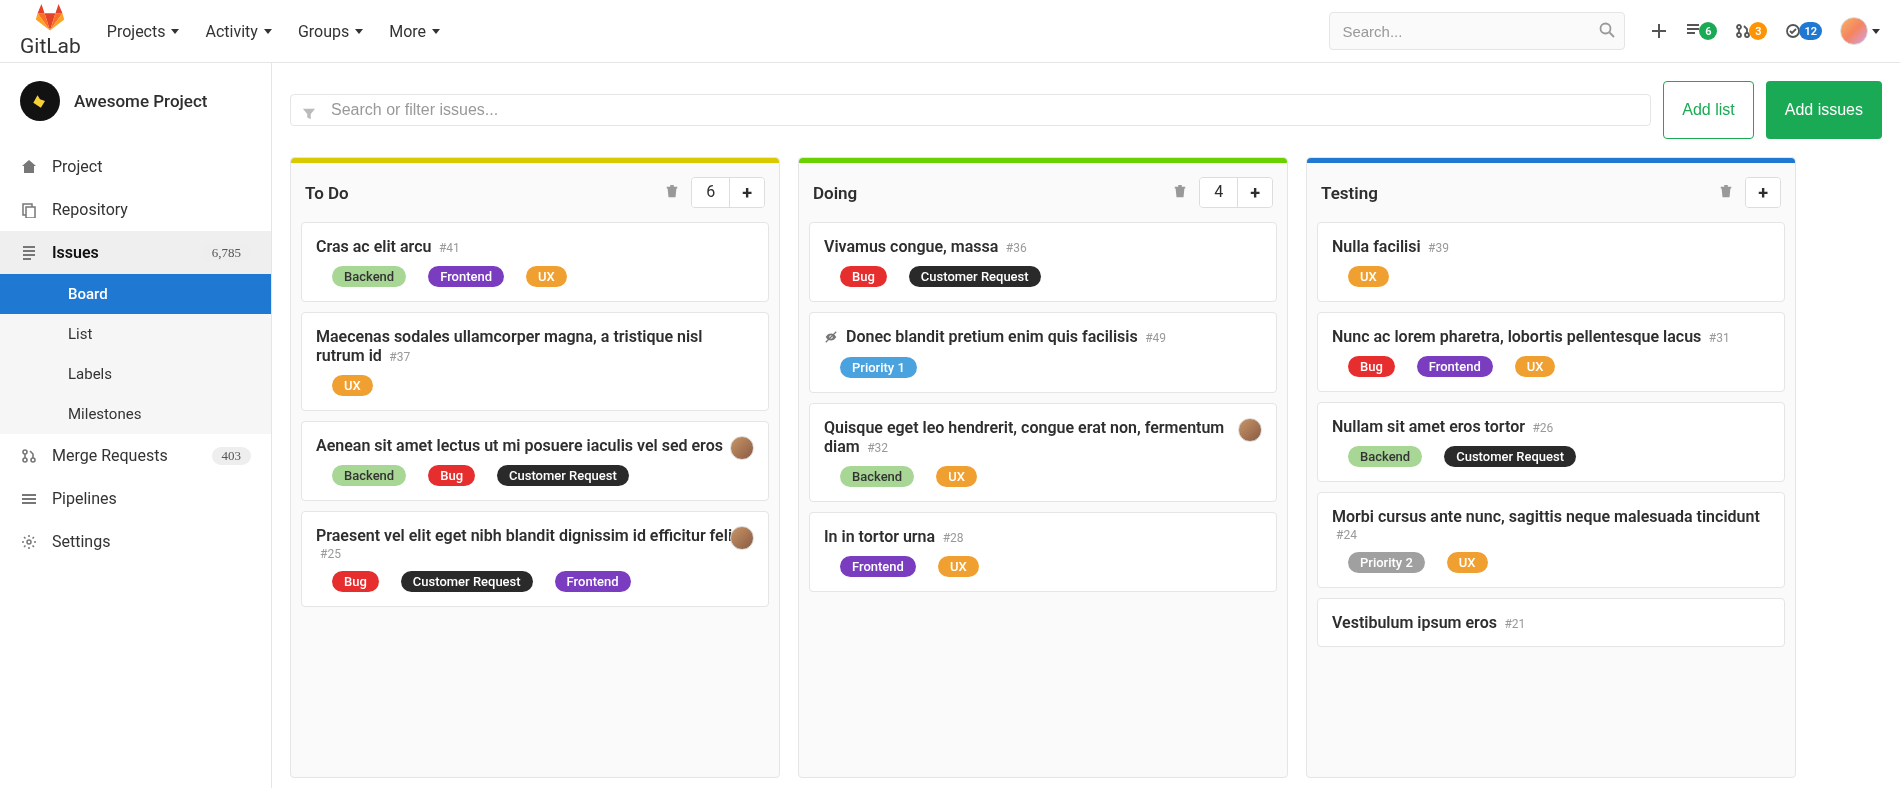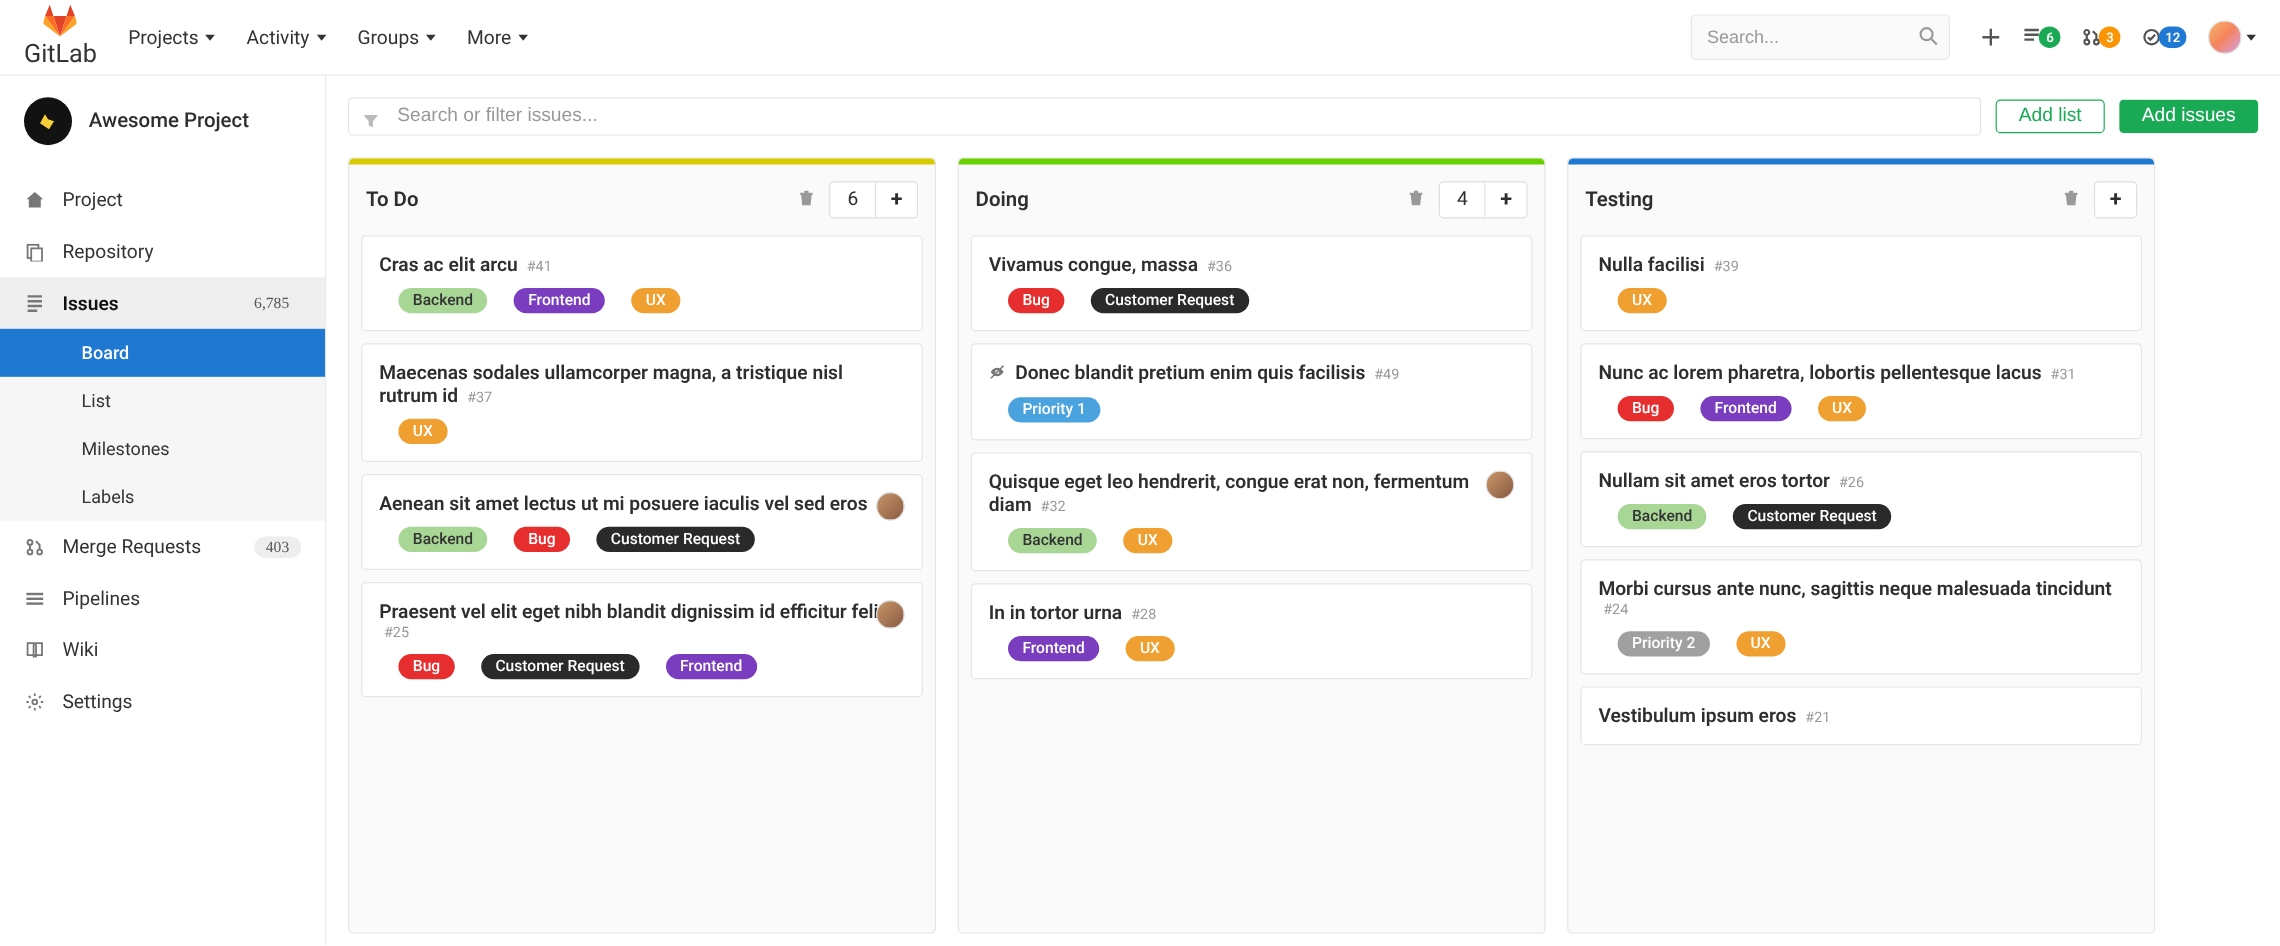--- a/index.html
+++ b/index.html
@@ -5,21 +5,21 @@
 * { margin: 0; padding: 0; box-sizing: border-box; }
 body { font-family: -apple-system, BlinkMacSystemFont, "Segoe UI", Roboto, Helvetica, Arial, sans-serif; font-size: 14px; color: #2e2e2e; background: #fff; overflow: hidden; }
 .topbar { height: 63px; border-bottom: 1px solid #e5e5e5; display: flex; align-items: center; padding: 0 20px; gap: 8px; }
 .logo { display: flex; align-items: center; gap: 2px; margin-right: 18px; flex-direction: column; }
 .logo svg { width: 28px; height: 28px; }
 .logo-text { font-size: 21px; font-weight: 400; color: #333; }
 .nav-links { display: flex; gap: 26px; }
 .nav-link { display: flex; align-items: center; gap: 4px; color: #333; font-size: 16px; cursor: pointer; }
 .caret { border-left: 4px solid transparent; border-right: 4px solid transparent; border-top: 5px solid #333; display: inline-block; margin-left: 2px; }
 .spacer { flex: 1; }
-.search-box { position: relative; width: 216px; }
+.search-box { position: relative; width: 296px; }
 .search-input { width: 100%; height: 38px; border: 1px solid #e5e5e5; border-radius: 4px; background: #fafafa; padding: 0 36px 0 12px; font-size: 15px; color: #333; }
 .search-input::placeholder { color: #999; }
 .search-ico { position: absolute; right: 10px; top: 10px; color: #999; }
 .top-icons { display: flex; align-items: center; gap: 18px; margin-left: 18px; }
 .top-icon { display: flex; align-items: center; color: #666; cursor: pointer; position: relative; }
 .badge { display: inline-flex; align-items: center; justify-content: center; min-width: 18px; height: 18px; padding: 0 5px; border-radius: 9px; font-size: 11px; font-weight: 600; color: #fff; margin-left: -2px; }
 .badge.green { background: #1aaa55; }
 .badge.orange { background: #fc9403; }
 .badge.blue { background: #1f78d1; }
 .avatar { width: 28px; height: 28px; border-radius: 50%; background: linear-gradient(135deg,#f7b267,#f4845f,#d6a2e8); border:1px solid #ddd;}
@@ -36,21 +36,21 @@
 .side-count { margin-left: auto; background: #eee; border-radius: 10px; padding: 1px 10px; font-size: 13px; color: #555; font-weight:500;font-family:Liberation Serif, serif;}
 .sub-list { list-style: none; background:#f6f6f6; }
 .sub-item { padding: 11px 20px 11px 68px; font-size: 15px; color: #333; cursor: pointer; }
 .sub-item.selected { background: #1f78d1; color: #fff; font-weight: 500; }
 .main { flex: 1; background: #fff; padding: 18px 18px 0; overflow: hidden; display:flex; flex-direction:column; }
 .toolbar { display: flex; gap: 12px; align-items: center; margin-bottom: 18px; }
 .filter-box { flex: 1; position: relative; }
 .filter-input { width: 100%; height: 32px; border: 1px solid #e5e5e5; border-radius: 4px; padding: 0 14px 0 40px; font-size: 16px; }
 .filter-input::placeholder { color: #999; }
 .filter-ico { position: absolute; left: 12px; top: 13px; color: #bbb; }
-.btn { height: 28px; padding: 0 18px; border-radius: 4px; font-size: 16px; cursor: pointer; display:inline-flex; align-items:center; justify-content:center; border:1px solid transparent; }
+.btn { height: 58px; padding: 0 18px; border-radius: 4px; font-size: 16px; cursor: pointer; display:inline-flex; align-items:center; justify-content:center; border:1px solid transparent; }
 .btn-outline-green { border-color:#1aaa55; color:#1aaa55; background:#fff; }
 .btn-green { background:#1aaa55; color:#fff; }
 .boards { display: flex; gap: 18px; overflow-x: auto; flex:1; padding-bottom: 10px;}
 .board { width: 490px; flex-shrink: 0; background: #fafafa; border:1px solid #e5e5e5; border-radius: 4px; display:flex; flex-direction:column; }
 .board:last-child { width: 490px; }
 .board .stripe { height: 5px; border-radius: 4px 4px 0 0; }
 .stripe.yellow{background:#d9c900;} .stripe.green{background:#69d100;} .stripe.blue{background:#1f78d1;}
 .board-head { display:flex; align-items:center; padding: 14px 14px; gap:8px; }
 .board-title { font-size: 17px; font-weight:600; flex:1; }
 .head-ico { color:#999; cursor:pointer; padding:4px;}
@@ -177,22 +177,22 @@
             <svg width="16" height="16" viewBox="0 0 16 16" fill="currentColor">
               <path d="M2 5h12v2H2zm0-4h12v2H2zm0 8h12v2H2zm0 4h8v2H2z"></path>
             </svg>
           </span>
           <span>Issues</span>
           <span class="side-count">6,785</span>
         </li>
         <ul class="sub-list">
           <li class="sub-item selected">Board</li>
           <li class="sub-item">List</li>
+          <li class="sub-item">Labels</li>
           <li class="sub-item">Milestones</li>
-          <li class="sub-item">Labels</li>
         </ul>
         <li class="side-item">
           <span class="ico">
             <svg width="16" height="16" viewBox="0 0 16 16" fill="none" stroke="currentColor" stroke-width="1.6">
               <circle cx="4" cy="4" r="2"></circle>
               <circle cx="4" cy="12" r="2"></circle>
               <circle cx="12" cy="12" r="2"></circle>
               <path d="M4 6v4M12 10V6l-3-3"></path>
             </svg>
           </span>
@@ -201,28 +201,20 @@
         </li>
         <li class="side-item">
           <span class="ico">
             <svg width="16" height="16" viewBox="0 0 16 16" fill="currentColor">
               <rect x="1" y="3" width="14" height="2"></rect>
               <rect x="1" y="7" width="14" height="2"></rect>
               <rect x="1" y="11" width="14" height="2"></rect>
             </svg>
           </span>
           <span>Pipelines</span>
-        </li>
-        <li class="side-item">
-          <span class="ico">
-            <svg width="16" height="16" viewBox="0 0 16 16" fill="none" stroke="currentColor" stroke-width="1.5">
-              <path d="M2 2h5a2 2 0 012 2v10a2 2 0 00-2-2H2zM14 2H9a2 2 0 00-2 2v10a2 2 0 012-2h5z"></path>
-            </svg>
-          </span>
-          <span>Wiki</span>
         </li>
         <li class="side-item">
           <span class="ico">
             <svg width="16" height="16" viewBox="0 0 16 16" fill="none" stroke="currentColor" stroke-width="1.5">
               <circle cx="8" cy="8" r="2"></circle>
               <path d="M8 1v2M8 13v2M1 8h2M13 8h2M3 3l1.5 1.5M11.5 11.5L13 13M13 3l-1.5 1.5M4.5 11.5L3 13"></path>
             </svg>
           </span>
           <span>Settings</span>
         </li>

